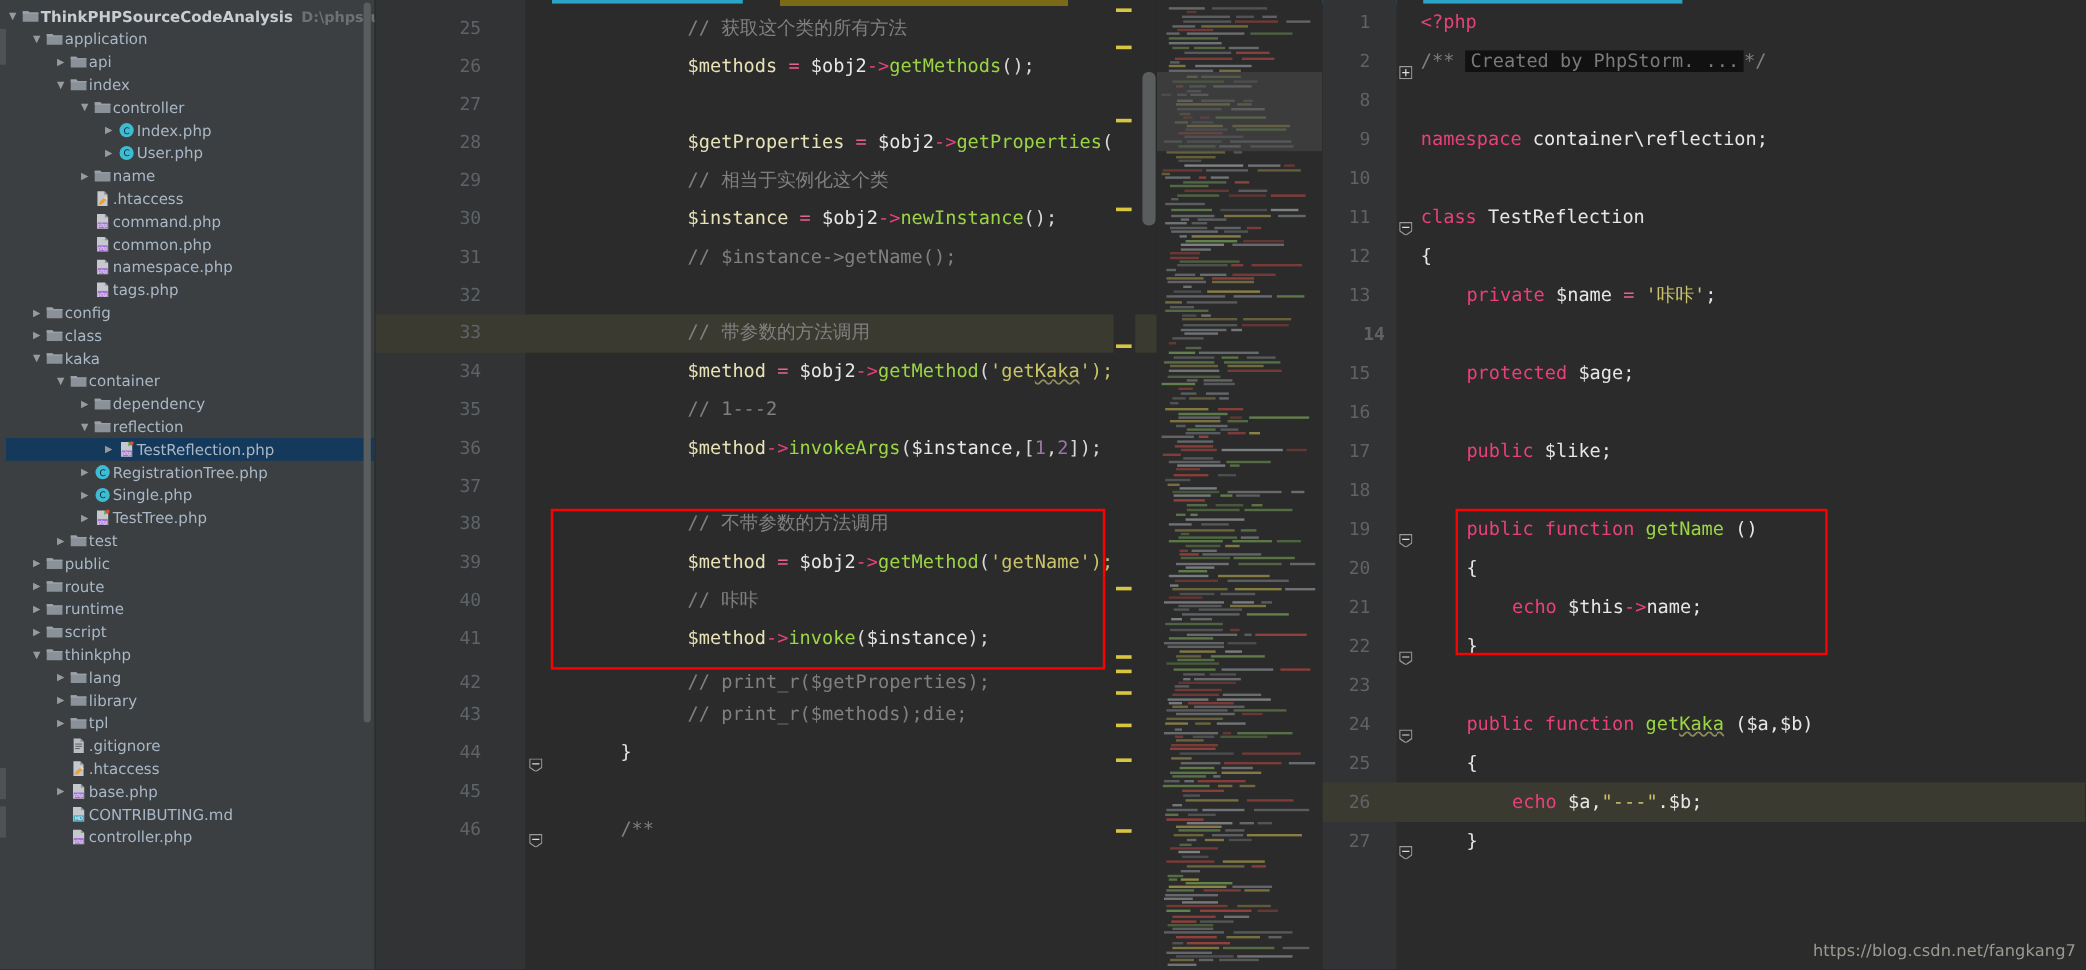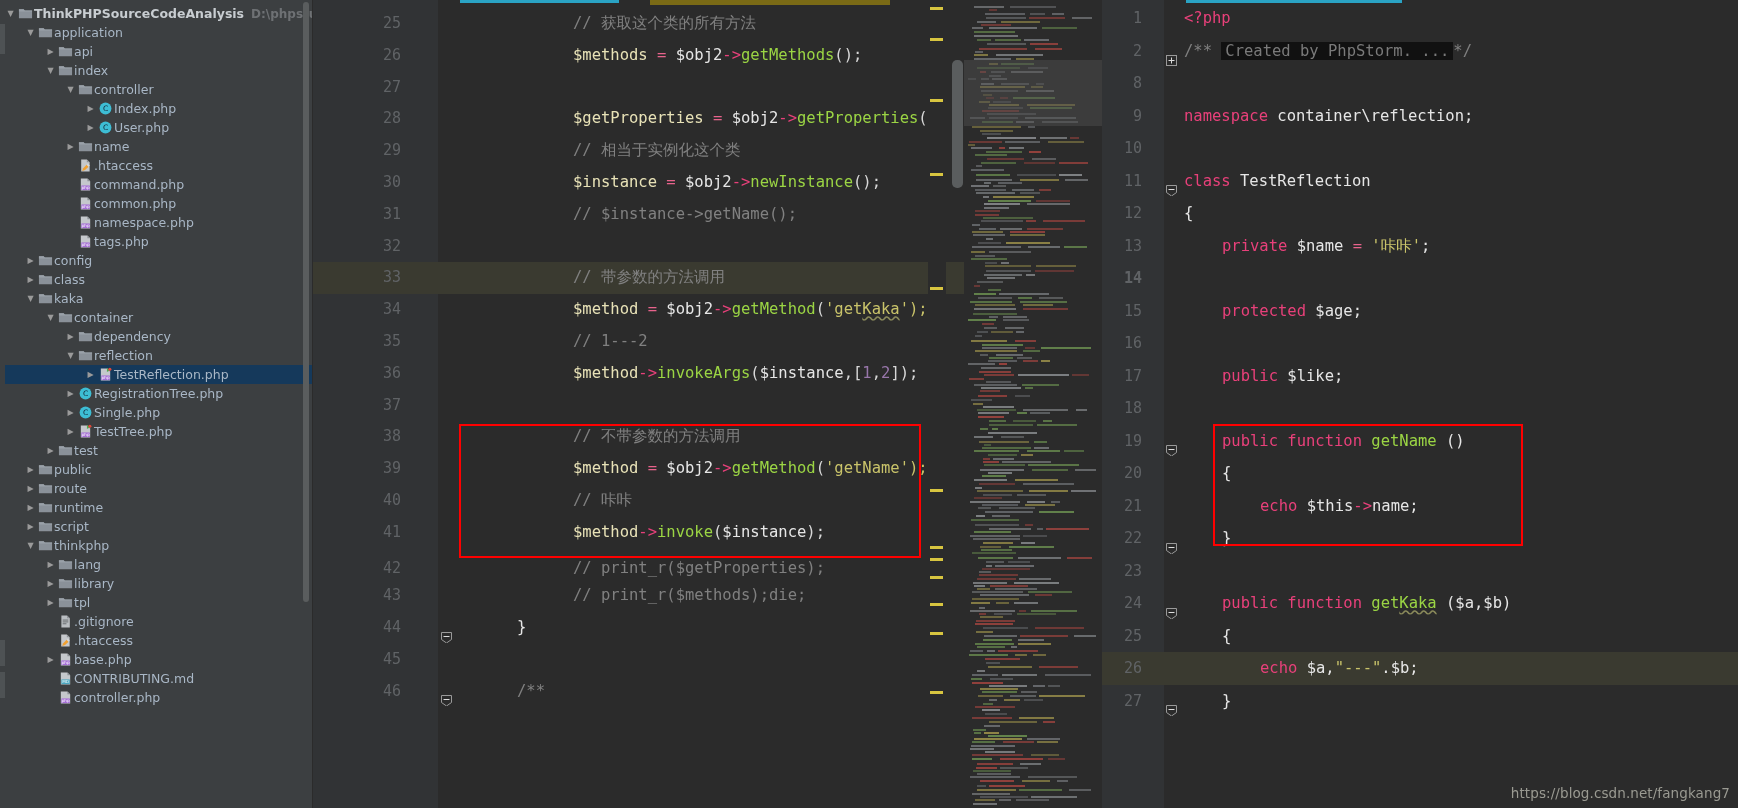--- a/index.html
+++ b/index.html
@@ -1007,21 +1007,21 @@
             </svg></span><span class="code" style="left: 82px;"><span class="c-cmt">/** </span><span style="background: rgb(17, 17, 17); color: rgb(122, 122, 122); padding: 0px 4px;">Created by PhpStorm. ...</span><span class="c-cmt">*/</span></span></div>
         <div class="ln" style="top: 67px; position: absolute; left: 0px; right: 0px; height: 32.5px; line-height: 32.5px;"><span class="num" style="left: 0px; width: 40px;">8</span><span class="code" style="left: 82px;"></span></div>
         <div class="ln" style="top: 99.5px; position: absolute; left: 0px; right: 0px; height: 32.5px; line-height: 32.5px;"><span class="num" style="left: 0px; width: 40px;">9</span><span class="code" style="left: 82px;"><span class="c-kw">namespace</span><span class="c-plain"> container\reflection;</span></span></div>
         <div class="ln" style="top: 132px; position: absolute; left: 0px; right: 0px; height: 32.5px; line-height: 32.5px;"><span class="num" style="left: 0px; width: 40px;">10</span><span class="code" style="left: 82px;"></span></div>
         <div class="ln" style="top: 164.5px; position: absolute; left: 0px; right: 0px; height: 32.5px; line-height: 32.5px;"><span class="num" style="left: 0px; width: 40px;">11</span><span style="position: absolute; left: 64px; top: 10.75px;"><svg width="11" height="11" viewBox="0 0 11 11">
               <path d="M0.5 0.5h10v7l-5 3.5-5-3.5z" fill="none" stroke="#9a9a9a"></path>
               <path d="M2.5 4.5h6" stroke="#ddd" stroke-width="1"></path>
             </svg></span><span class="code" style="left: 82px;"><span class="c-kw">class</span><span class="c-plain"> TestReflection</span></span></div>
         <div class="ln" style="top: 197px; position: absolute; left: 0px; right: 0px; height: 32.5px; line-height: 32.5px;"><span class="num" style="left: 0px; width: 40px;">12</span><span class="code" style="left: 82px;"><span class="c-plain">{</span></span></div>
         <div class="ln" style="top: 229.5px; position: absolute; left: 0px; right: 0px; height: 32.5px; line-height: 32.5px;"><span class="num" style="left: 0px; width: 40px;">13</span><span class="code" style="left: 120px;"><span class="c-kw">private</span><span class="c-plain"> $name </span><span class="c-op">=</span><span class="c-plain"> </span><span class="c-str">'咔咔'</span><span class="c-plain">;</span></span></div>
-        <div class="ln" style="top: 262px; position: absolute; left: 0px; right: 0px; height: 32.5px; line-height: 32.5px;"><span class="num" style="left: 0px; width: 40px; font-weight: bold;">14</span><span class="code" style="left: 120px;"></span></div>
+        <div class="ln" style="top: 262px; position: absolute; left: 0px; right: 0px; height: 32.5px; line-height: 32.5px;"><span class="num" style="left: 12px; width: 40px; font-weight: bold;">14</span><span class="code" style="left: 120px;"></span></div>
         <div class="ln" style="top: 294.5px; position: absolute; left: 0px; right: 0px; height: 32.5px; line-height: 32.5px;"><span class="num" style="left: 0px; width: 40px;">15</span><span class="code" style="left: 120px;"><span class="c-kw">protected</span><span class="c-plain"> $age;</span></span></div>
         <div class="ln" style="top: 327px; position: absolute; left: 0px; right: 0px; height: 32.5px; line-height: 32.5px;"><span class="num" style="left: 0px; width: 40px;">16</span><span class="code" style="left: 120px;"></span></div>
         <div class="ln" style="top: 359.5px; position: absolute; left: 0px; right: 0px; height: 32.5px; line-height: 32.5px;"><span class="num" style="left: 0px; width: 40px;">17</span><span class="code" style="left: 120px;"><span class="c-kw">public</span><span class="c-plain"> $like;</span></span></div>
         <div class="ln" style="top: 392px; position: absolute; left: 0px; right: 0px; height: 32.5px; line-height: 32.5px;"><span class="num" style="left: 0px; width: 40px;">18</span><span class="code" style="left: 120px;"></span></div>
         <div class="ln" style="top: 424.5px; position: absolute; left: 0px; right: 0px; height: 32.5px; line-height: 32.5px;"><span class="num" style="left: 0px; width: 40px;">19</span><span style="position: absolute; left: 64px; top: 10.75px;"><svg width="11" height="11" viewBox="0 0 11 11">
               <path d="M0.5 0.5h10v7l-5 3.5-5-3.5z" fill="none" stroke="#9a9a9a"></path>
               <path d="M2.5 4.5h6" stroke="#ddd" stroke-width="1"></path>
             </svg></span><span class="code" style="left: 120px;"><span class="c-kw">public function</span><span class="c-plain"> </span><span class="c-fn">getName</span><span class="c-plain"> ()</span></span></div>
         <div class="ln" style="top: 457px; position: absolute; left: 0px; right: 0px; height: 32.5px; line-height: 32.5px;"><span class="num" style="left: 0px; width: 40px;">20</span><span class="code" style="left: 120px;"><span class="c-plain">{</span></span></div>
         <div class="ln" style="top: 489.5px; position: absolute; left: 0px; right: 0px; height: 32.5px; line-height: 32.5px;"><span class="num" style="left: 0px; width: 40px;">21</span><span class="code" style="left: 158px;"><span class="c-kw">echo</span><span class="c-plain"> $this</span><span class="c-arrow">-&gt;</span><span class="c-plain">name;</span></span></div>

